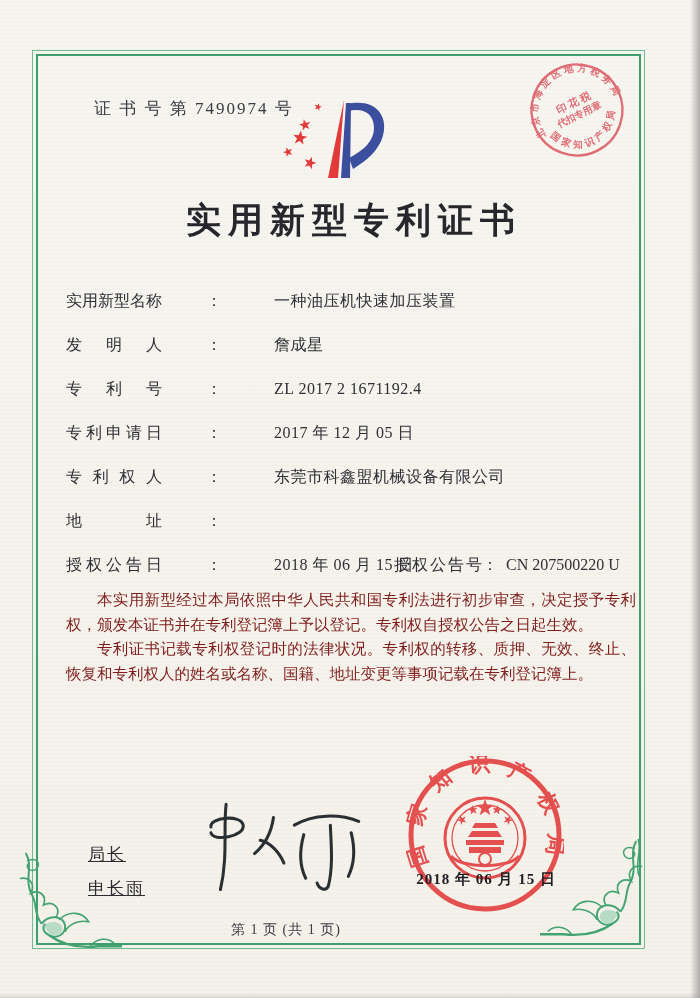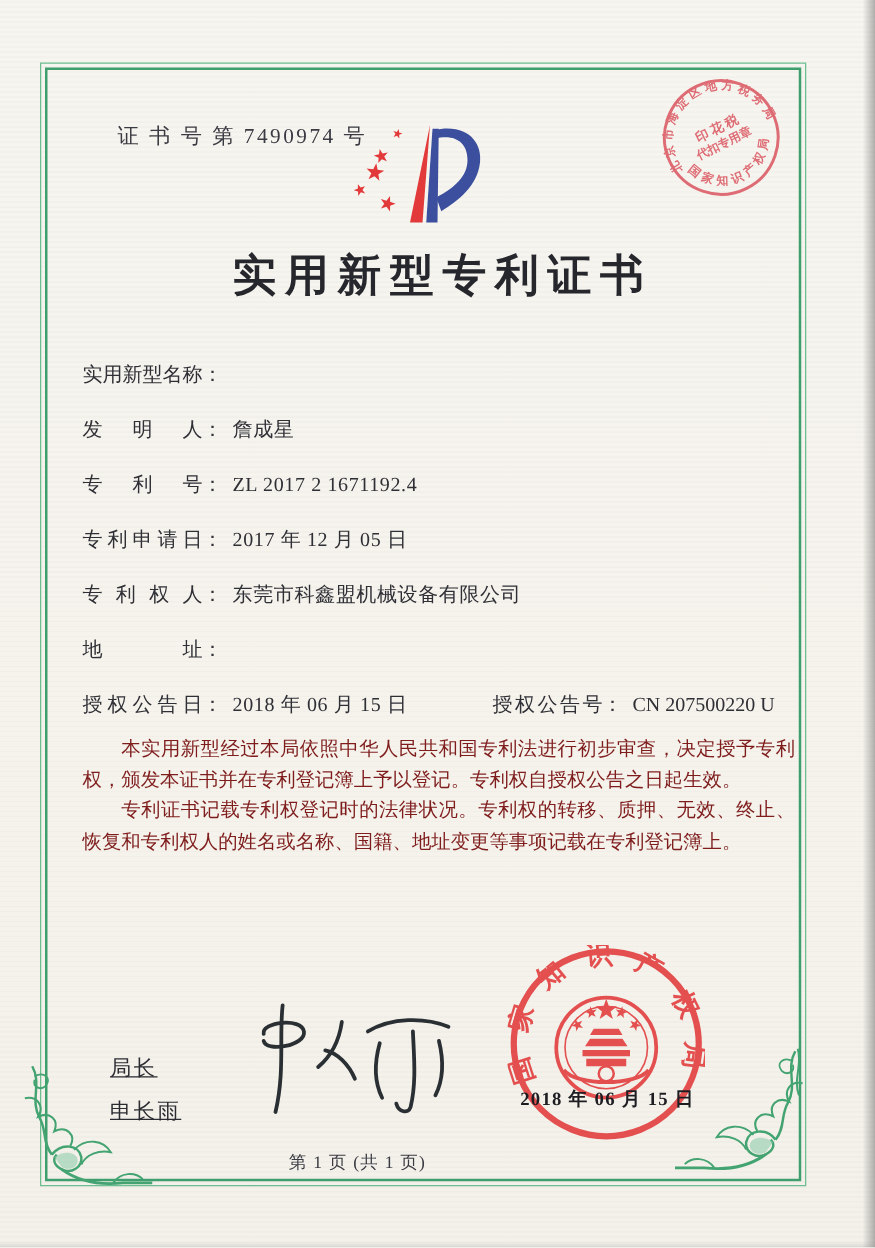--- a/index.html
+++ b/index.html
@@ -20,21 +20,21 @@
   
   .frame{left:32px;top:50px;width:611px;height:897px;border:1px solid #6cbd90;}
   .frame-inner{position:absolute;inset:3px;border:2px solid #3f9e6d;}
   
   .cert-no{left:66px;top:97px;font-size:17px;letter-spacing:2px;color:#3a3a42;margin-left:28px;}
   
   .title{left:32px;top:197px;width:612px;text-align:center;
     font-size:35px;font-weight:700;letter-spacing:7px;color:#26262d;padding-left:16px;}
   
   .fields{left:66px;top:290px;width:566px;font-size:16px;color:#2f2f36;}
-  .frow{display:flex;line-height:22px;margin-bottom:22px;position:relative;}
+  .frow{display:flex;line-height:22px;margin-bottom:22px;position:relative;gap:44px;}
   .flabel{display:inline-block;width:96px;flex:0 0 96px;
     text-align:justify;text-align-last:justify;}
   .fcolon{flex:0 0 auto;margin-right:8px;}
   .fvalue{flex:1;letter-spacing:.5px;}
   .pair2{position:absolute;left:328px;top:0;display:flex;}
   .pair2 .flabel{width:88px;flex-basis:88px;}
   
   .bodytext{left:66px;top:588px;width:570px;font-size:15.5px;line-height:24.5px;
     text-align:justify;color:#7f1d1d;}
   .bodytext p{margin:0;text-indent:2em;}
@@ -81,20 +81,21 @@
   <polygon points="66,7 71,7 70,82 61,82" fill="#3c4f9e"></polygon>
   <path d="M67,8 C94,2 106,18 104,34 C102,53 86,65 73,73 L69,62 C84,54 94,45 94,32 C94,18 84,11 68,15 Z" fill="#3c4f9e"></path>
 </svg>
 
 <div class="abs title">实用新型专利证书</div>
 
 <div class="abs fields">
   <div class="frow">
     <span class="flabel">实用新型名称</span>
       <span class="fcolon">：</span>
+    <span class="fvalue">一种油压机快速加压装置</span>
   </div>
   <div class="frow">
     <span class="flabel">发明人</span>
       <span class="fcolon">：</span>
     <span class="fvalue">詹成星</span>
   </div>
   <div class="frow">
     <span class="flabel">专利号</span>
       <span class="fcolon">：</span>
     <span class="fvalue">ZL 2017 2 1671192.4</span>

